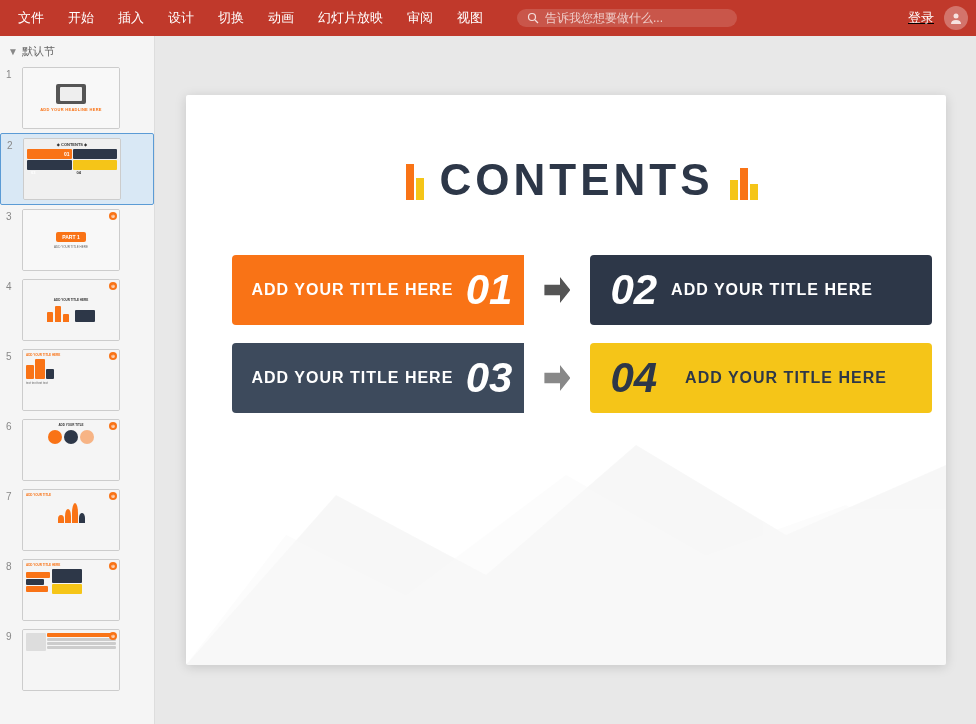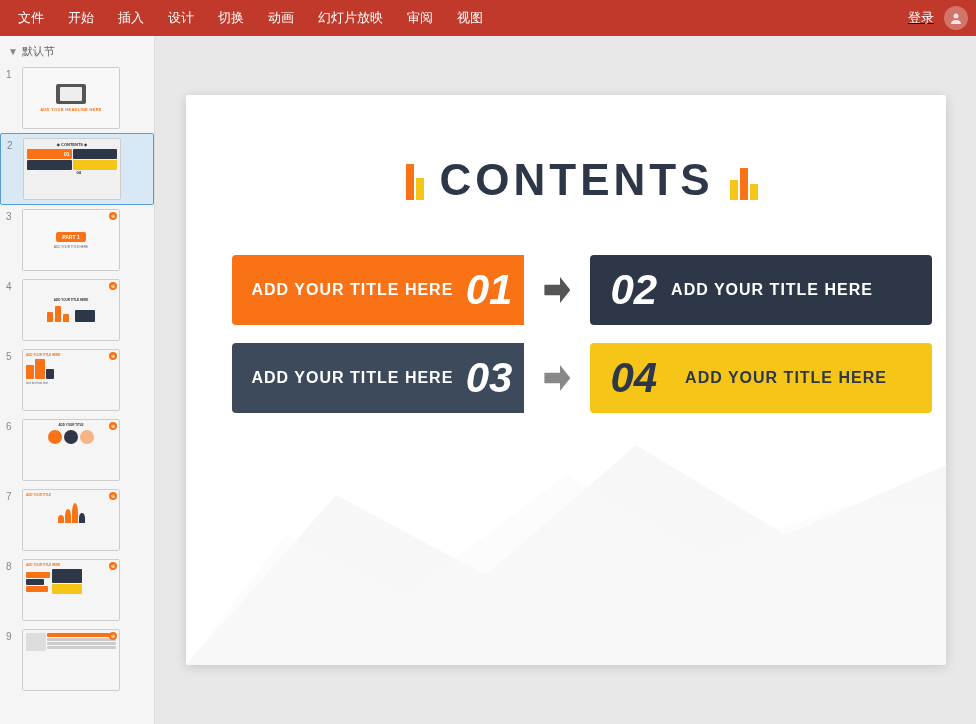--- a/index.html
+++ b/index.html
@@ -326,20 +326,27 @@
 <div class="menu-bar">
   <span class="menu-item">文件</span>
   <span class="menu-item">开始</span>
   <span class="menu-item">插入</span>
   <span class="menu-item">设计</span>
   <span class="menu-item">切换</span>
   <span class="menu-item">动画</span>
   <span class="menu-item">幻灯片放映</span>
   <span class="menu-item">审阅</span>
   <span class="menu-item">视图</span>
+  <div class="search-box">
+    <svg width="12" height="12" viewBox="0 0 12 12">
+      <circle cx="5" cy="5" r="3.5" stroke="rgba(255,255,255,0.8)" stroke-width="1.2" fill="none"></circle>
+      <line x1="8" y1="8" x2="11" y2="11" stroke="rgba(255,255,255,0.8)" stroke-width="1.2"></line>
+    </svg>
+    <input type="text" placeholder="告诉我您想要做什么..." style="">
+  </div>
   <div class="menu-right">
     <span class="login-btn">登录</span>
     <div class="avatar-circle">
       <svg width="14" height="14" viewBox="0 0 14 14">
         <circle cx="7" cy="5" r="2.5" fill="rgba(255,255,255,0.8)"></circle>
         <path d="M2 13 Q2 9 7 9 Q12 9 12 13" fill="rgba(255,255,255,0.8)"></path>
       </svg>
     </div>
   </div>
 </div>

